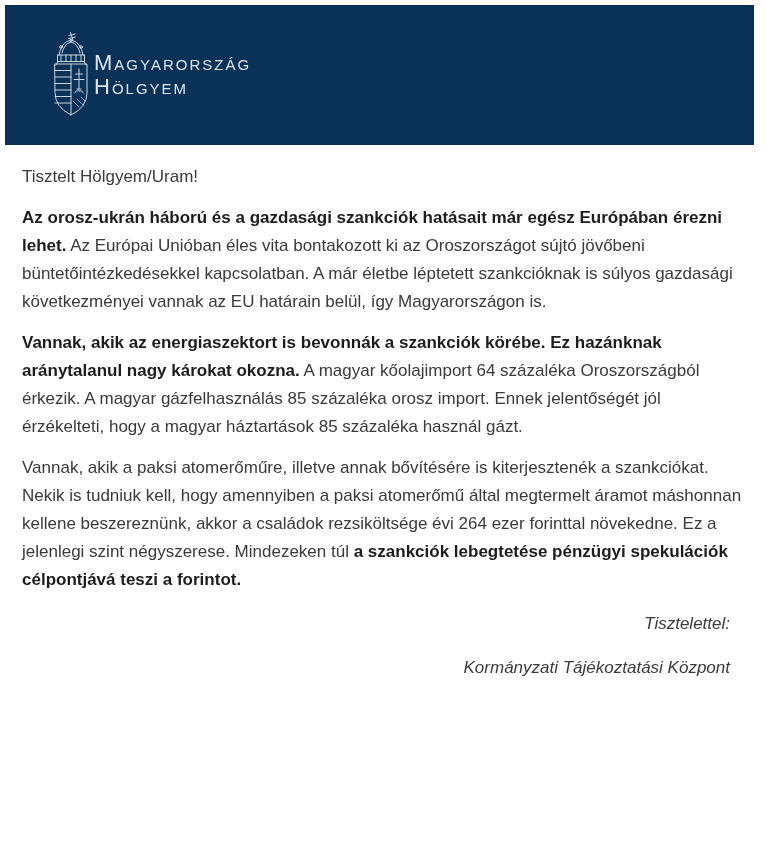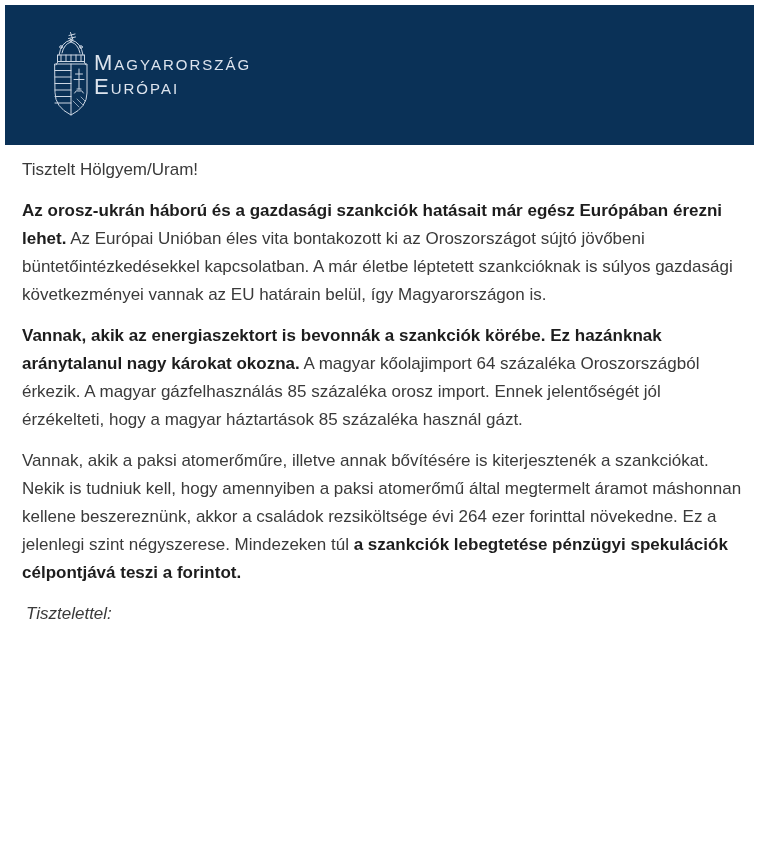--- a/index.html
+++ b/index.html
@@ -34,29 +34,29 @@
     font-variant:small-caps;
     color:var(--logo-ink);
     font-size:22px;
     line-height:24px;
     letter-spacing:2px;
   }
   .letter{
     position:absolute;
     left:22px;top:145px;
     width:724px;
-    padding-top:11px;
+    padding-top:18px;
     color:var(--body-ink);
     font-size:17px;
     line-height:28px;
   }
   .letter p{margin:0 0 13px 0;}
   .letter strong{color:var(--bold-ink);}
   .signature{margin-top:0;}
-  .signature p{margin:4px;font-style:italic;}
+  .signature p{margin:16px;font-style:italic;text-align:right;}
 </style>
 </head>
 <body>
 
 <header class="banner">
   <svg class="arms" viewBox="0 0 46 88" fill="none" stroke="#ccd6e3" stroke-width="1" stroke-linecap="round">
 
     <path d="M22.5 1.5 L25 9"></path>
     <path d="M21 4.5 L27 3"></path>
     <path d="M20.5 7.5 L27.5 6"></path>
@@ -93,27 +93,28 @@
     <path d="M26 48.5 H36"></path>
     <path d="M26.5 62 Q28 58.5 31 60 Q34 58.5 35.5 62"></path>
     <path d="M29 58 H33"></path>
 
     <path d="M25 70 L31 76" stroke-width="0.7"></path>
     <path d="M29 68 L35 74" stroke-width="0.7"></path>
     <path d="M33 66 L37 70" stroke-width="0.7"></path>
   </svg>
   <div class="org">
     <div>Magyarország</div>
-    <div>Európai</div>
+    <div>Hölgyem</div>
   </div>
 </header>
 
 <main class="letter">
   <p class="greeting">Tisztelt Hölgyem/Uram!</p>
   <div id="paragraphs">
       <p><strong>Az orosz-ukrán háború és a gazdasági szankciók hatásait már egész Európában érezni lehet.</strong><span> Az Európai Unióban éles vita bontakozott ki az Oroszországot sújtó jövőbeni büntetőintézkedésekkel kapcsolatban. A már életbe léptetett szankcióknak is súlyos gazdasági következményei vannak az EU határain belül, így Magyarországon is.</span></p>
       <p><strong>Vannak, akik az energiaszektort is bevonnák a szankciók körébe. Ez hazánknak aránytalanul nagy károkat okozna.</strong><span> A magyar kőolajimport 64 százaléka Oroszországból érkezik. A magyar gázfelhasználás 85 százaléka orosz import. Ennek jelentőségét jól érzékelteti, hogy a magyar háztartások 85 százaléka használ gázt.</span></p>
       <p><span>Vannak, akik a paksi atomerőműre, illetve annak bővítésére is kiterjesztenék a szankciókat. Nekik is tudniuk kell, hogy amennyiben a paksi atomerőmű által megtermelt áramot máshonnan kellene beszereznünk, akkor a családok rezsiköltsége évi 264 ezer forinttal növekedne. Ez a jelenlegi szint négyszerese. Mindezeken túl </span><strong>a szankciók lebegtetése pénzügyi spekulációk célpontjává teszi a forintot.</strong></p>
     </div>
   <div class="signature">
     <p>Tisztelettel:</p>
+    <p>Kormányzati Tájékoztatási Központ</p>
   </div>
 </main>
 
 </body></html>

